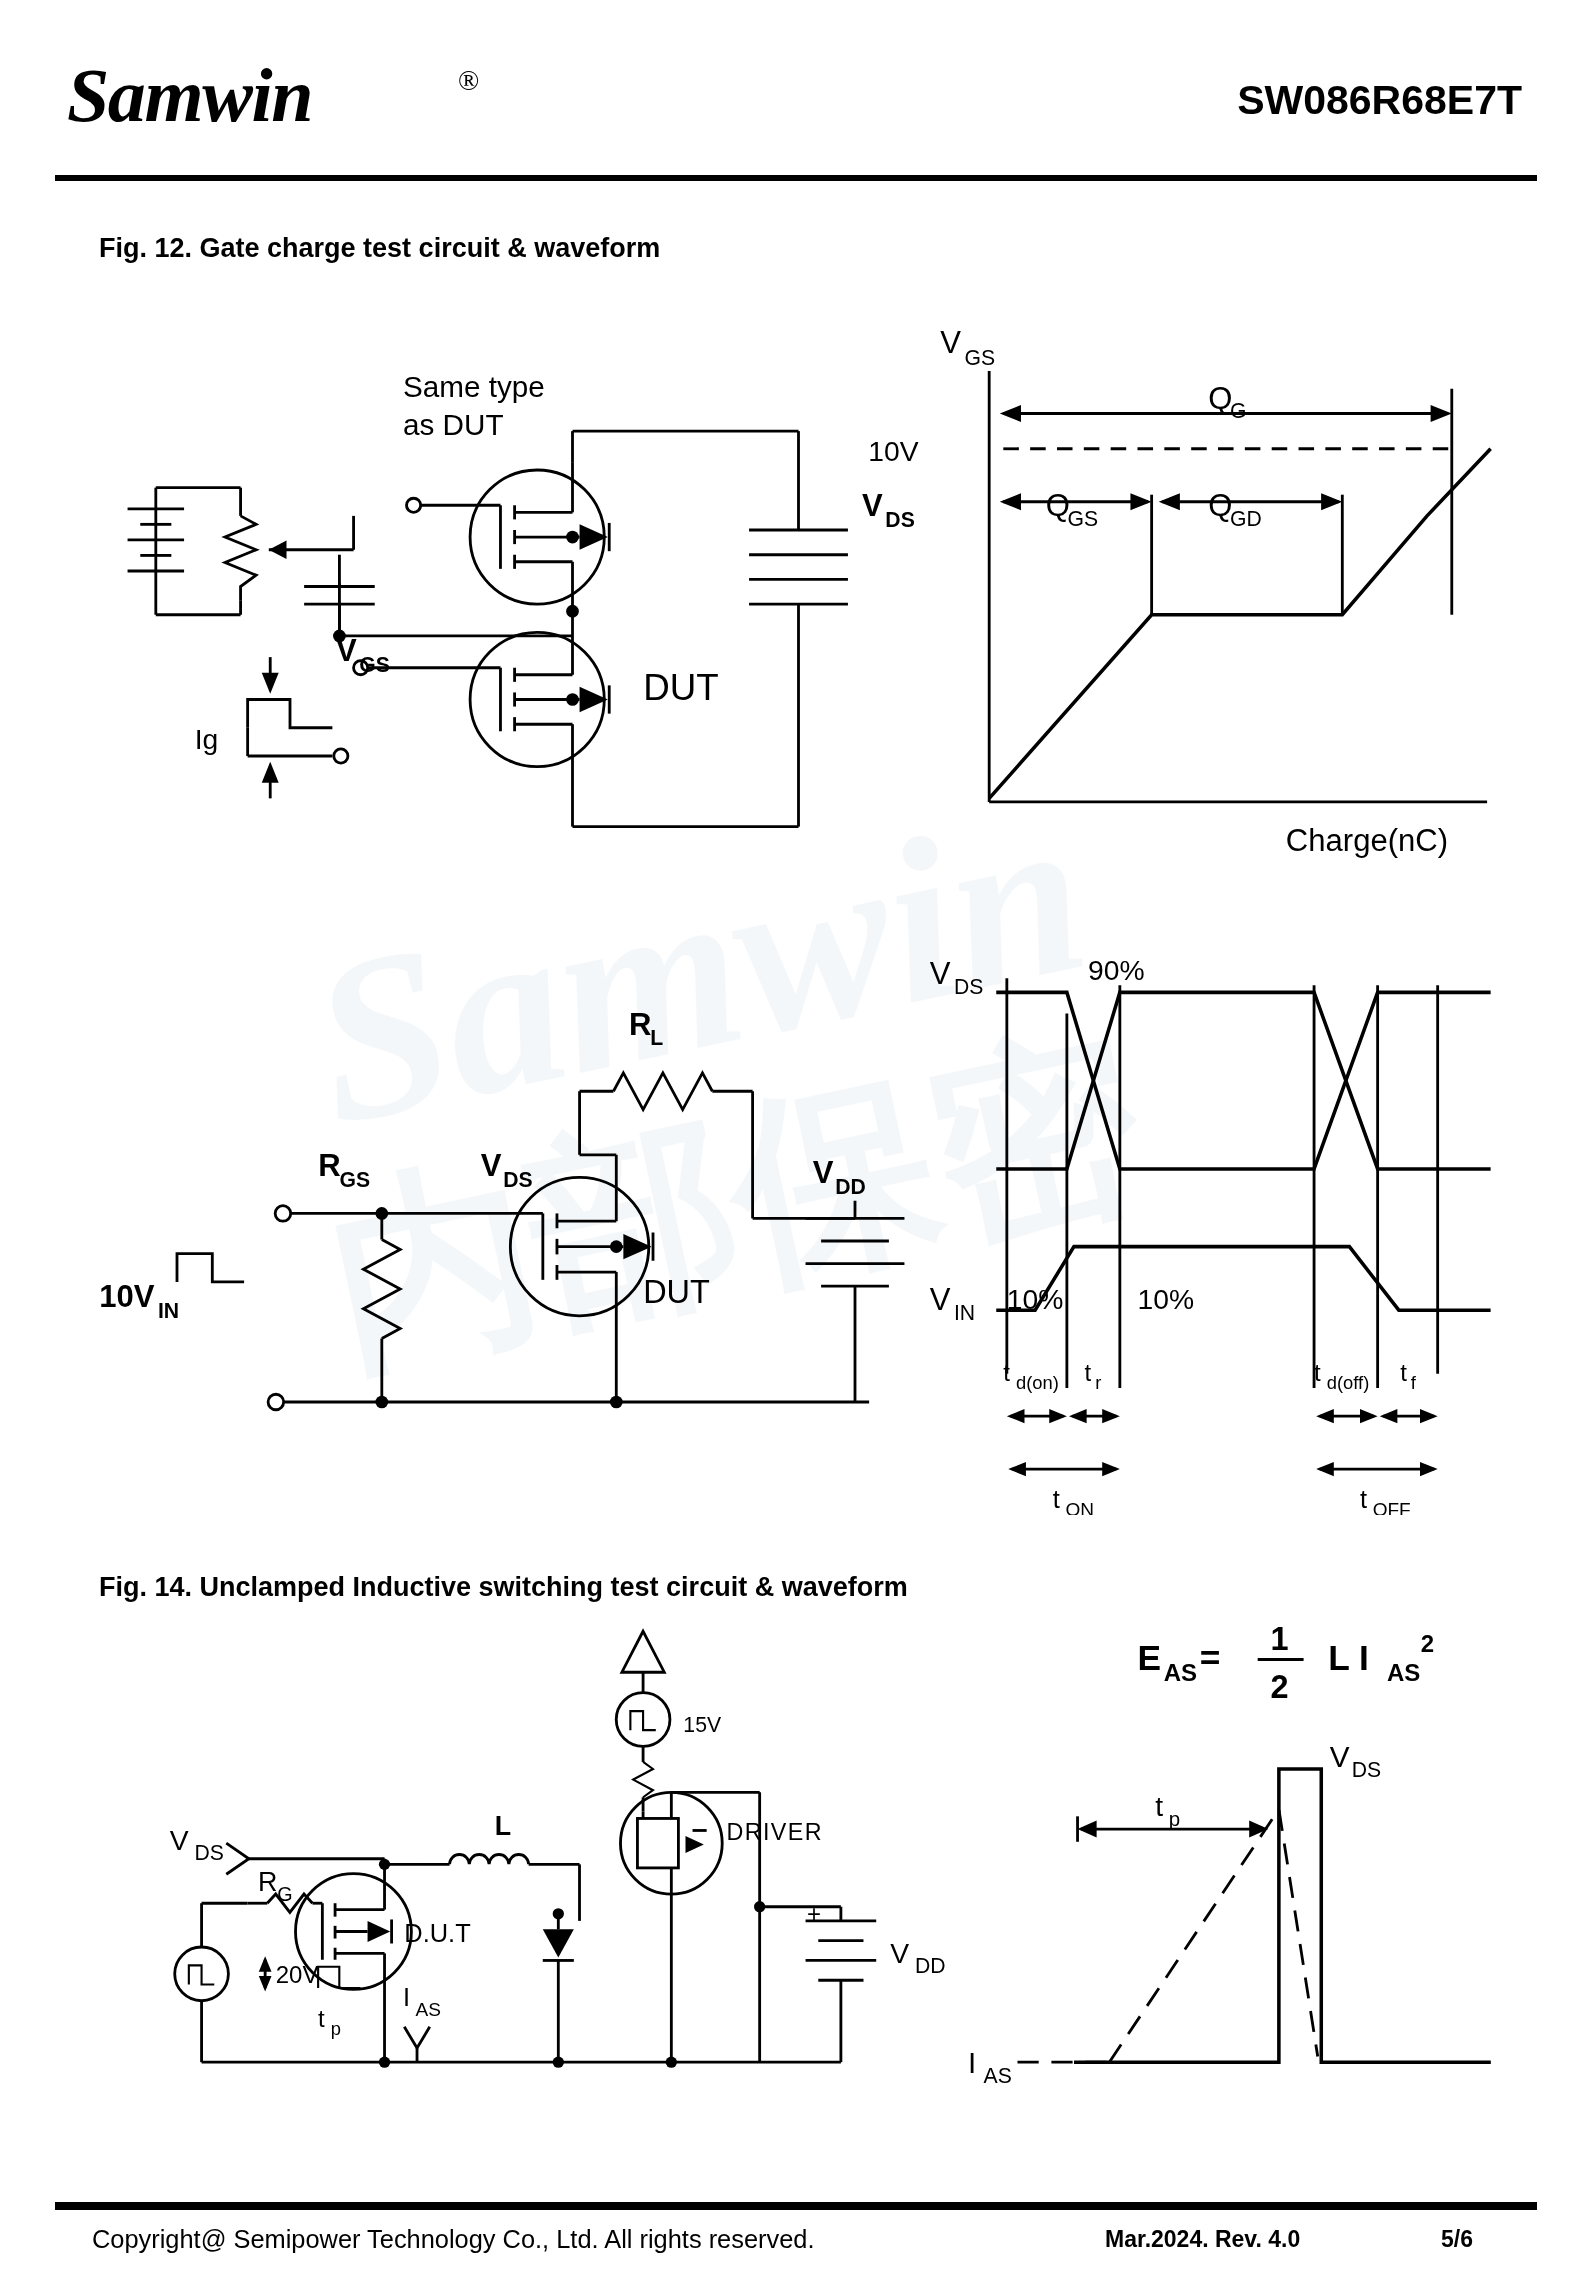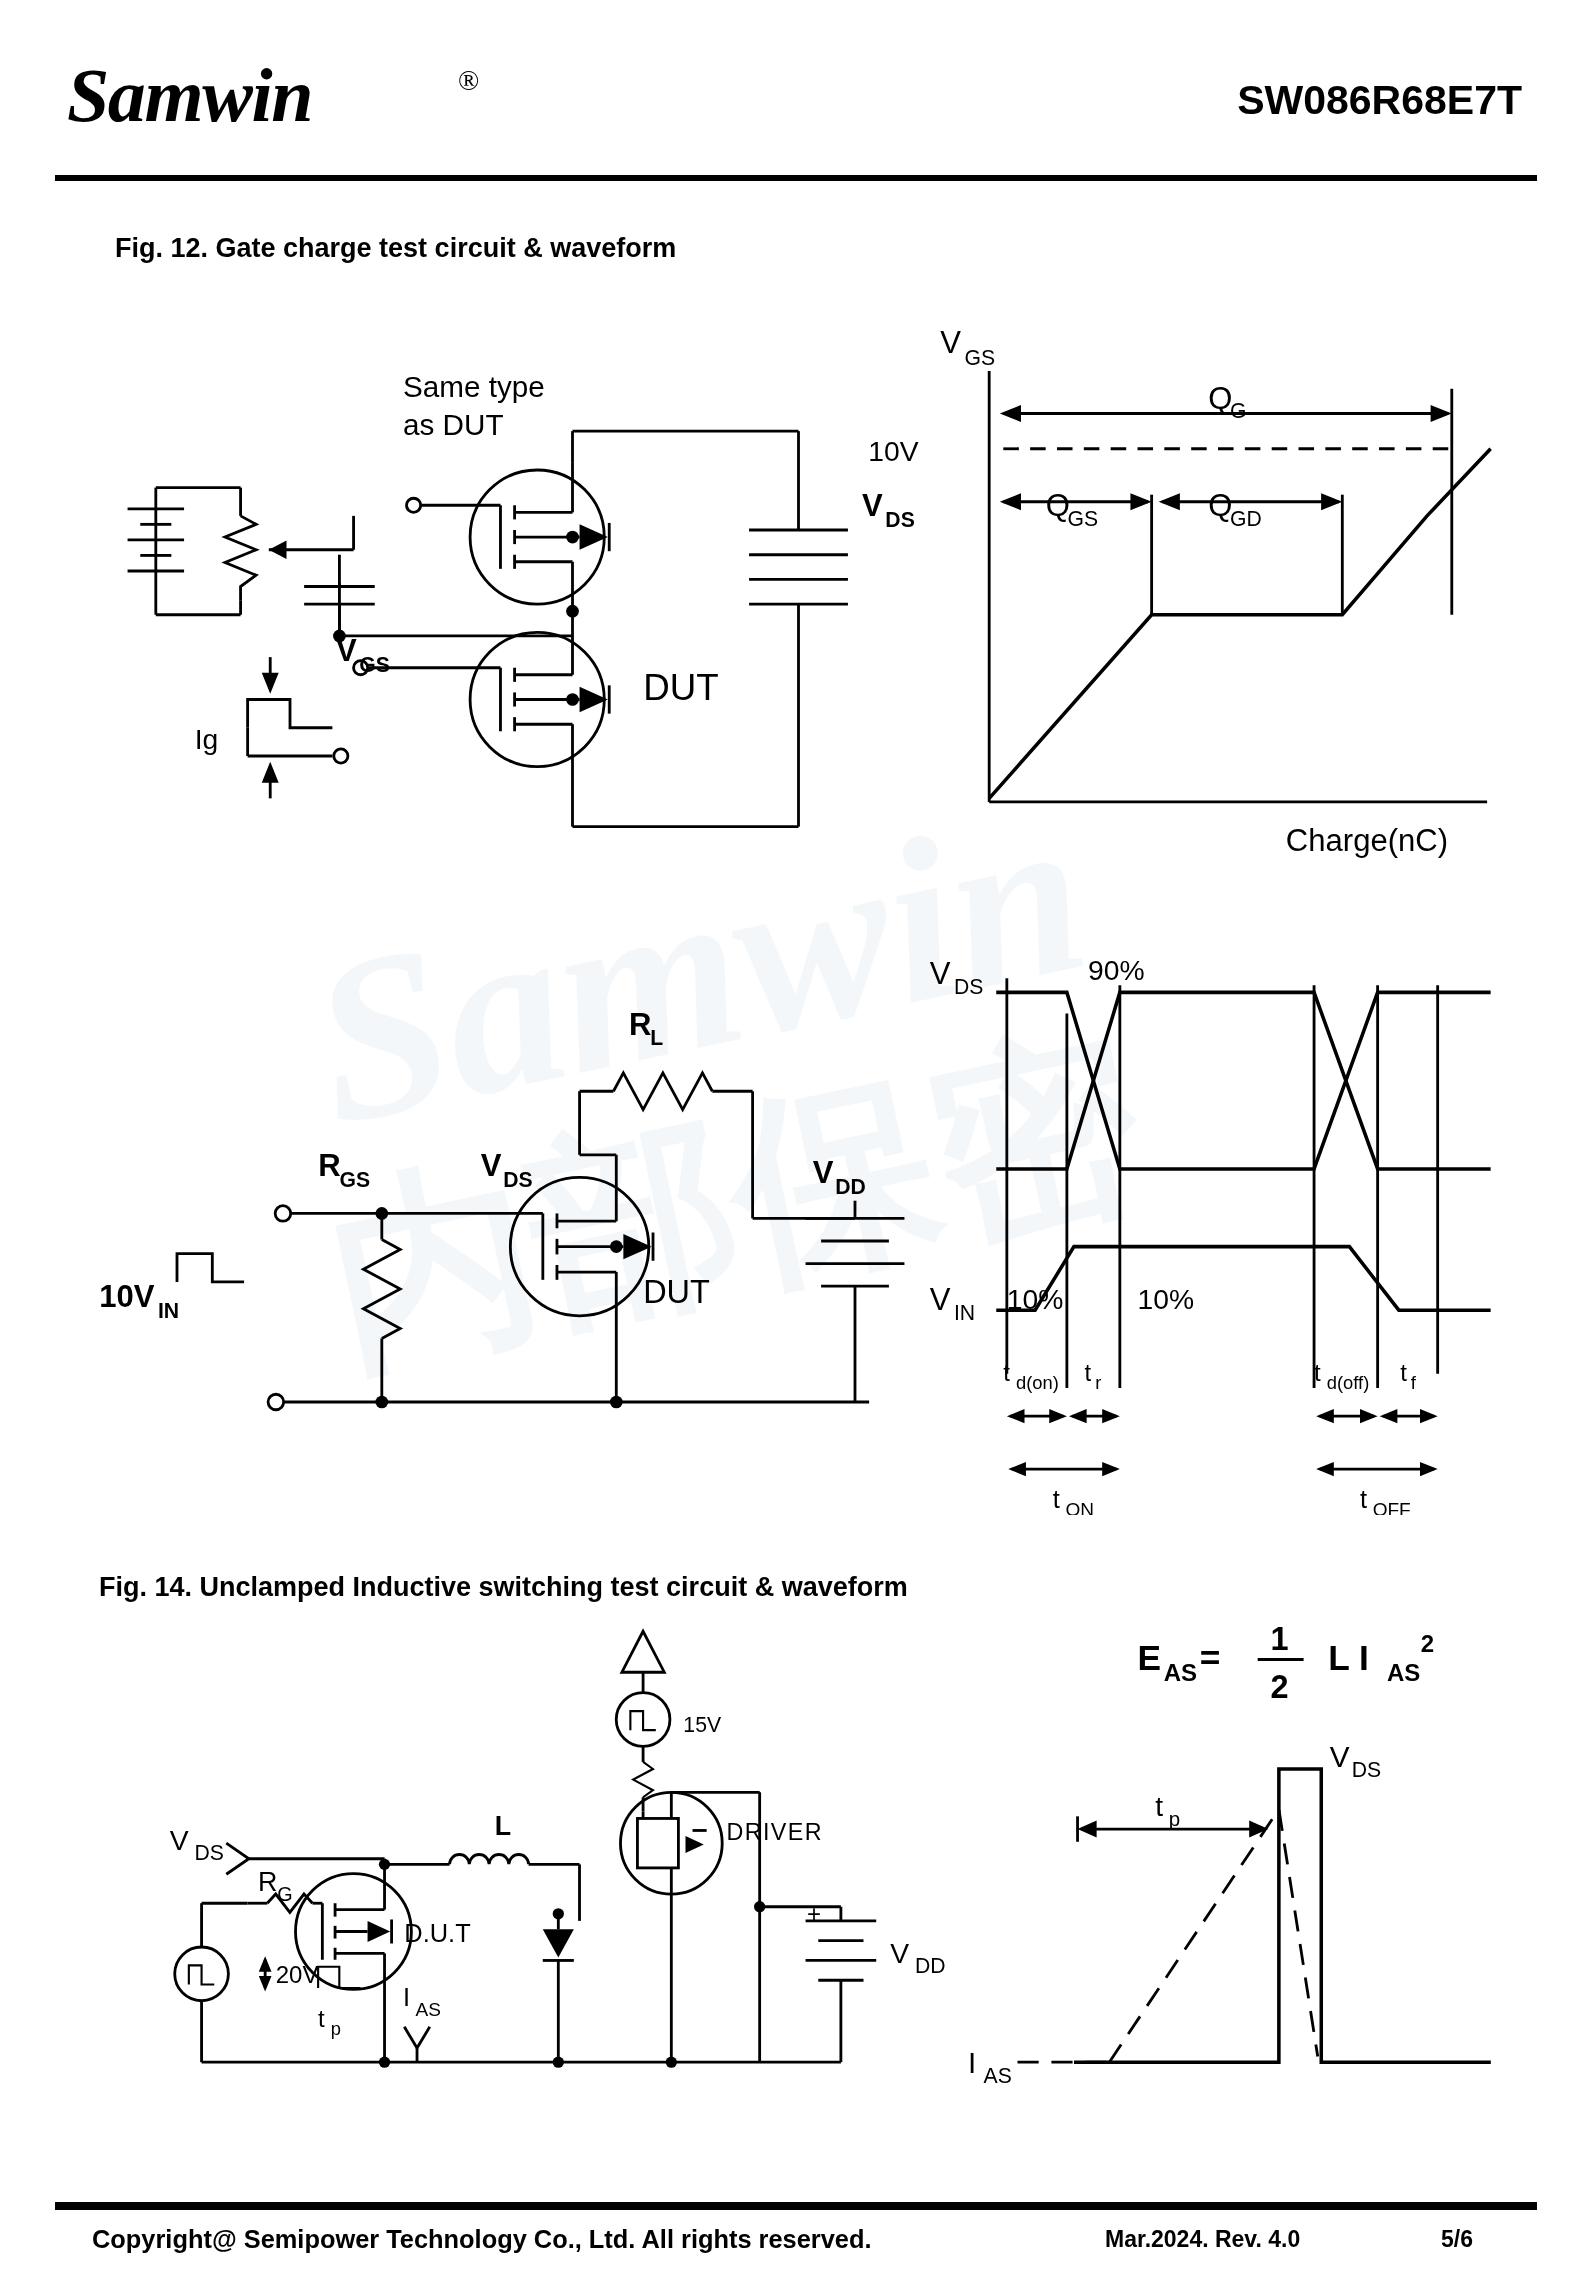--- a/index.html
+++ b/index.html
@@ -65,39 +65,39 @@
   }
 
   
   .fig-title {
     position:absolute;
     font-weight:bold; font-size:27px;
     font-family:"Liberation Sans", sans-serif;
     white-space:nowrap;
     z-index:3;
   }
-  #fig12-title { left:99px; top:233px;margin-left:16px; }
+  #fig12-title { left:99px; top:233px; }
   #fig13-title { left:99px; top:915px; }
   #fig14-title { left:99px; top:1572px;text-align:right; }
 
   
   .figure { position:absolute; z-index:2; }
   #fig12 { left:85px; top:304px; width:1427px; height:565px; }
   #fig13 { left:85px; top:950px; width:1427px; height:565px; }
   #fig14 { left:85px; top:1610px; width:1427px; height:537px; }
   .figure svg { display:block; }
 
   
   .footer-rule {
     position:absolute; left:55px; top:2202px; width:1482px; height:7.8px;
     background:#000;
   }
   .footer-copy {
     position:absolute; left:92px; top:2225px;
-    font-weight:bold; font-size:25.4px;
+    font-weight:normal; font-size:25.4px;
     white-space:nowrap;
   }
   .footer-date {
     position:absolute; left:1105px; top:2226px;
     font-weight:bold; font-size:23px;
     white-space:nowrap;
   }
   .footer-page {
     position:absolute; left:1441px; top:2226px;
     font-weight:bold; font-size:23px;

